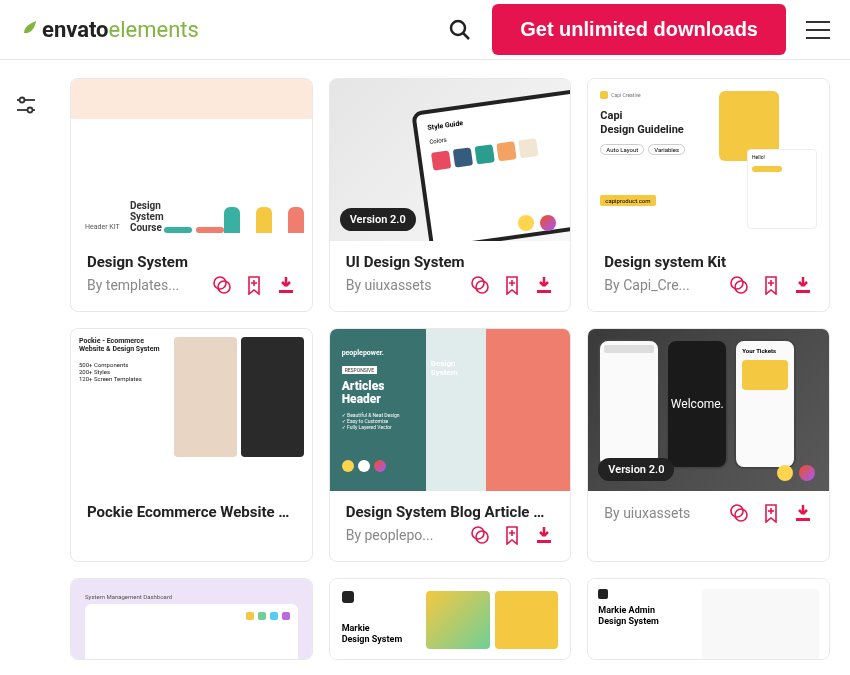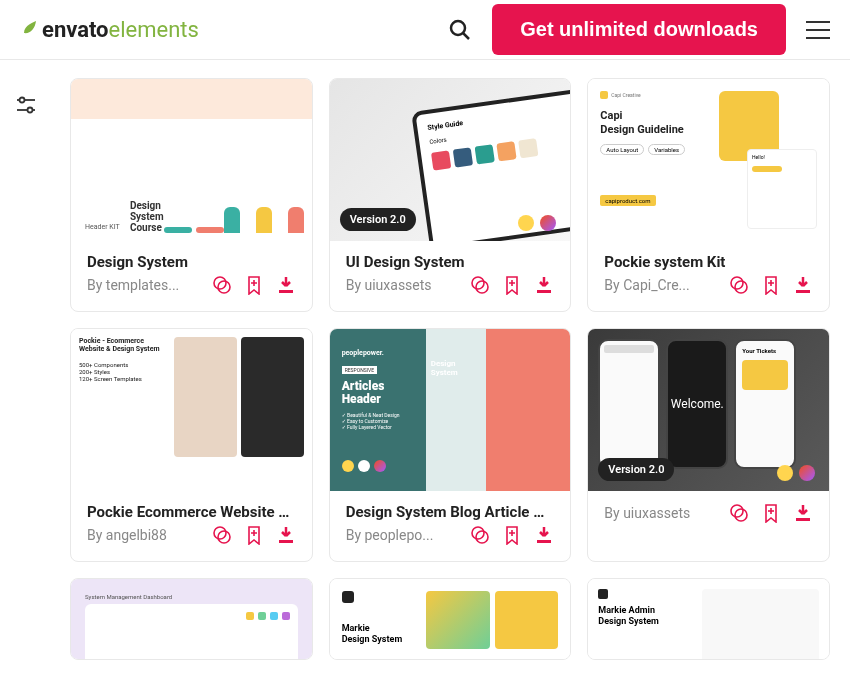--- a/index.html
+++ b/index.html
@@ -528,21 +528,21 @@
         </div>
         <div class="thumb3-right">
           <div class="thumb3-yellow"></div>
           <div style="position:absolute;bottom:0;right:0;width:70px;height:80px;background:#fff;border:1px solid #eee;border-radius:4px;padding:4px;">
             <div style="font-size:5px;">Hello!</div>
             <div style="width:30px;height:6px;background:#f5c842;border-radius:3px;margin-top:6px;"></div>
           </div>
         </div>
       </div>
       <div class="card-body">
-        <div class="card-title">Pockie system Kit</div>
+        <div class="card-title">Design system Kit</div>
         <div class="card-meta">
           <div class="card-author">By Capi_Cre...</div>
           <div class="card-actions">
             <span class="action-icon"><svg width="20" height="20" viewBox="0 0 20 20" fill="none" stroke="#e6144e" stroke-width="1.6">
                   <circle cx="8" cy="8" r="6"></circle>
                   <circle cx="12" cy="12" r="6"></circle>
                 </svg></span>
             <span class="action-icon"><svg width="20" height="20" viewBox="0 0 20 20" fill="none" stroke="#e6144e" stroke-width="1.6">
                   <path d="M5 2h10v17l-5-4-5 4z"></path>
                   <line x1="10" y1="5" x2="10" y2="11"></line>
@@ -565,38 +565,20 @@
           <div>200+ Styles</div>
           <div>120+ Screen Templates</div>
         </div>
         <div class="thumb4-right">
           <div class="thumb4-screen" style="background:#e8d5c4;"></div>
           <div class="thumb4-screen" style="background:#2a2a2a;"></div>
         </div>
       </div>
       <div class="card-body">
         <div class="card-title">Pockie Ecommerce Website De...</div>
-        <div class="card-meta">
-          <div class="card-author">By angelbi88</div>
-          <div class="card-actions">
-            <span class="action-icon"><svg width="20" height="20" viewBox="0 0 20 20" fill="none" stroke="#e6144e" stroke-width="1.6">
-                  <circle cx="8" cy="8" r="6"></circle>
-                  <circle cx="12" cy="12" r="6"></circle>
-                </svg></span>
-            <span class="action-icon"><svg width="20" height="20" viewBox="0 0 20 20" fill="none" stroke="#e6144e" stroke-width="1.6">
-                  <path d="M5 2h10v17l-5-4-5 4z"></path>
-                  <line x1="10" y1="5" x2="10" y2="11"></line>
-                  <line x1="7" y1="8" x2="13" y2="8"></line>
-                </svg></span>
-            <span class="action-icon"><svg width="20" height="20" viewBox="0 0 20 20" fill="#e6144e">
-                  <path d="M10 2v9m0 0l-4-4m4 4l4-4" stroke="#e6144e" stroke-width="2.5" fill="none"></path>
-                  <rect x="3" y="15" width="14" height="3"></rect>
-                </svg></span>
-          </div>
-        </div>
       </div>
     </div>
 
     <div class="card">
       <div class="card-thumb thumb5">
         <div class="thumb5-label">peoplepower.</div>
         <div style="font-size:5px;background:#fff;color:#333;display:inline-block;padding:1px 3px;margin-top:4px;">RESPONSIVE</div>
         <div class="thumb5-title"><span>Articles</span><br><span>Header</span></div>
         <div style="position:absolute;top:30px;left:42%;color:#fff;font-size:8px;font-weight:700;">
           <span>Design</span><br>

